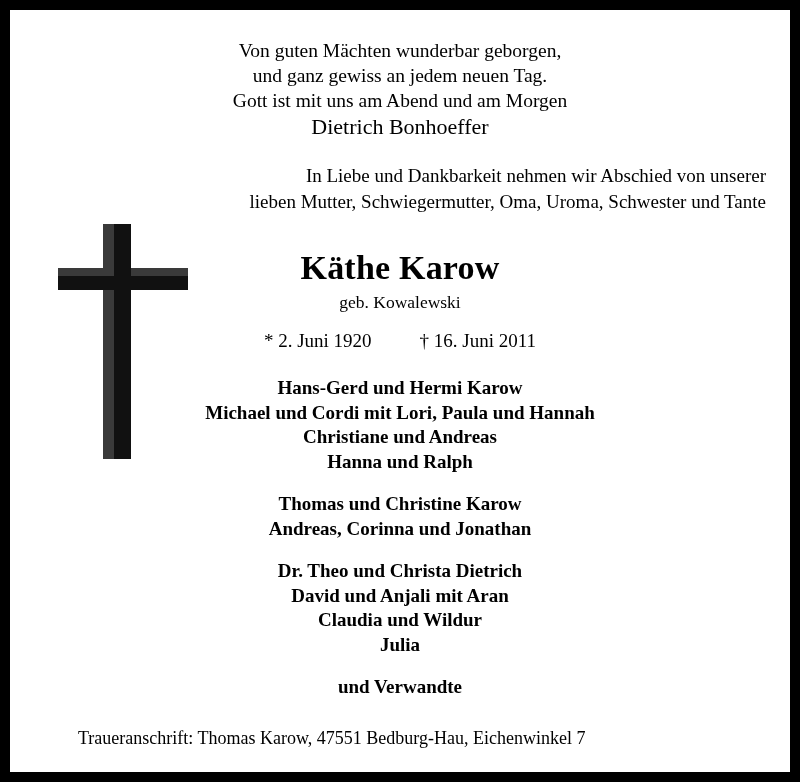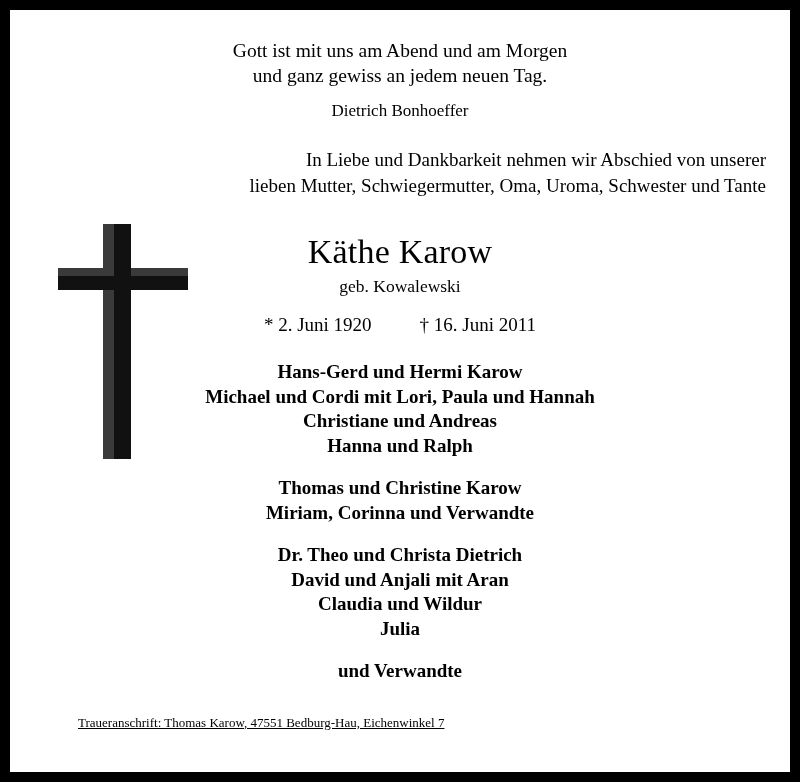--- a/index.html
+++ b/index.html
@@ -33,23 +33,23 @@
   
   .poem {
     text-align: center;
     font-size: 19.5px;
     line-height: 25px;
     margin-top: 10px;
   }
   .poem .line { display: block; }
   .poem-author {
     display: block;
-    font-size: 17px;
+    font-size: 22px;
     line-height: 24px;
-    margin-top: 11px;
+    margin-top: 2px;
   }
 
   
   .intro {
     text-align: right;
     font-size: 19px;
     line-height: 26px;
     margin-top: 24px;
   }
   .intro .line { display: block; }
@@ -95,21 +95,21 @@
     background: #3a3a3a;
   }
 
   
   .name-block {
     text-align: center;
     margin-top: 32px;
   }
   .name {
     font-size: 34px;
-    font-weight: normal;
+    font-weight: bold;
     line-height: 42px;
     letter-spacing: 0.2px;
   }
   .maiden {
     font-size: 17.5px;
     line-height: 24px;
     margin-top: 1px;
   }
   .dates {
     font-size: 19px;
@@ -141,34 +141,34 @@
     margin-top: 16px;
   }
 
   
   .footer {
     margin-top: 26px;
     padding-left: 44px;
     padding-right: 30px;
   }
   .address {
-    font-size: 13px;
+    font-size: 18px;
     line-height: 25px;
-    text-decoration: underline;
   }
 </style>
 </head>
 <body>
 
 <div class="obituary">
   <div class="inner">
 
     <div class="poem">
+      <span class="line">Von guten Mächten wunderbar geborgen,</span>
+      <span class="line">und ganz gewiss an jedem neuen Tag.</span>
       <span class="line">Gott ist mit uns am Abend und am Morgen</span>
-      <span class="line">und ganz gewiss an jedem neuen Tag.</span>
       <span class="poem-author">Dietrich Bonhoeffer</span>
     </div>
 
     <div class="intro">
       <span class="line">In Liebe und Dankbarkeit nehmen wir Abschied von unserer</span>
       <span class="line">lieben Mutter, Schwiegermutter, Oma, Uroma, Schwester und Tante</span>
     </div>
 
     <div class="cross-wrap">
       <div class="cross-v2"></div>
@@ -187,21 +187,21 @@
 
     <div class="family">
       <div class="family-group">
         <span class="family-line">Hans-Gerd und Hermi Karow</span>
         <span class="family-line">Michael und Cordi mit Lori, Paula und Hannah</span>
         <span class="family-line">Christiane und Andreas</span>
         <span class="family-line">Hanna und Ralph</span>
       </div>
       <div class="family-group">
         <span class="family-line">Thomas und Christine Karow</span>
-        <span class="family-line">Miriam, Corinna und Verwandte</span>
+        <span class="family-line">Andreas, Corinna und Jonathan</span>
       </div>
       <div class="family-group">
         <span class="family-line">Dr. Theo und Christa Dietrich</span>
         <span class="family-line">David und Anjali mit Aran</span>
         <span class="family-line">Claudia und Wildur</span>
         <span class="family-line">Julia</span>
       </div>
       <div class="relatives">und Verwandte</div>
     </div>
 

